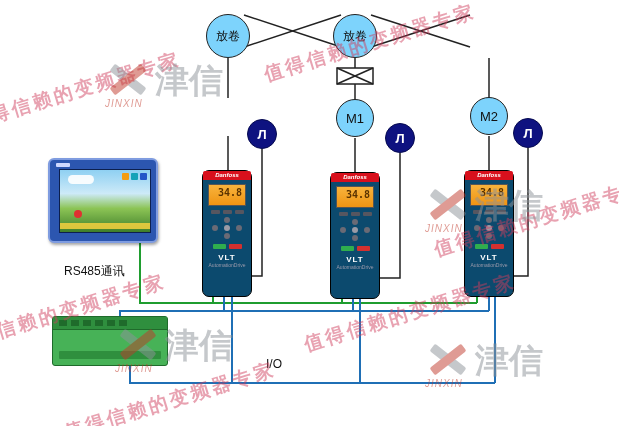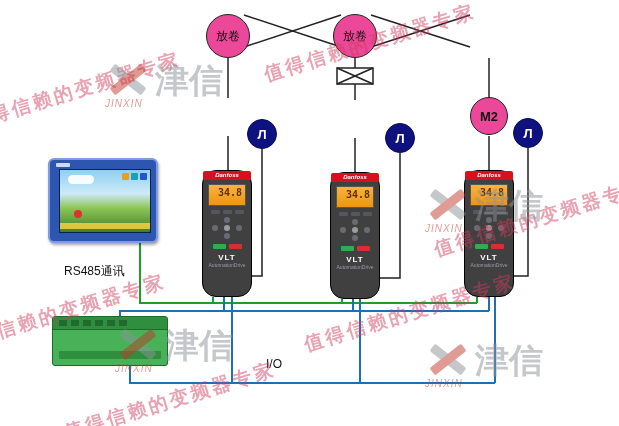--- a/index.html
+++ b/index.html
@@ -3,30 +3,30 @@
 <meta charset="utf-8">
 <style>
   html,body{margin:0;padding:0;background:#e8e8e8;}
   .stage{position:relative;width:619px;height:426px;background:#fff;overflow:hidden;
          font-family:"Liberation Sans",sans-serif;}
   svg.wires{position:absolute;left:0;top:0;z-index:1;}
   .wire-k{stroke:#222;stroke-width:1.5;fill:none;}
   .wire-g{stroke:#1f9d2f;stroke-width:2;fill:none;}
   .wire-b{stroke:#1f6fb5;stroke-width:2;fill:none;}
 
-  .roll,.motor{position:absolute;border:1.6px solid #222;border-radius:50%;background:#ec4899;
+  .roll,.motor{position:absolute;border:1.6px solid #222;border-radius:50%;background:#7dd3fc;
     display:flex;align-items:center;justify-content:center;color:#111;z-index:2;box-sizing:border-box;}
   .roll{width:44px;height:44px;font-size:12px;}
   .motor{width:38px;height:38px;font-size:13px;}
   .encoder{position:absolute;width:30px;height:30px;border-radius:50%;background:#0e1280;
     border:1px solid #060a50;color:#fff;display:flex;align-items:center;justify-content:center;
     font-size:13px;font-weight:bold;z-index:3;box-sizing:border-box;}
 
-  .drive{position:absolute;width:50px;height:127px;background:#404040;border:1px solid #000;
-    border-radius:14px;z-index:2;display:flex;flex-direction:column;box-sizing:border-box;}
+  .drive{position:absolute;width:50px;height:127px;background:#0c4a6e;border:1px solid #000;
+    border-radius:7px;z-index:2;display:flex;flex-direction:column;box-sizing:border-box;}
   .drive-brand{height:9px;line-height:9px;background:#d8101c;color:#fff;font-size:6px;
     font-style:italic;font-weight:bold;text-align:center;border-radius:2px 2px 0 0;}
   .drive-screen{width:38px;height:22px;margin:4px auto 0;background:linear-gradient(#f8b33c,#ef9413);
     border:1px solid #555;color:#5a3200;font-size:10px;font-weight:bold;text-align:right;
     padding:2px 3px 0 0;box-sizing:border-box;font-family:"DejaVu Sans Mono",monospace;}
   .kp-row{display:flex;justify-content:center;gap:3px;margin-top:4px;}
   .kp-btn{width:9px;height:4px;background:#565660;border-radius:1px;}
   .kp-nav{display:flex;flex-direction:column;align-items:center;margin-top:2px;}
   .kp-mid{display:flex;gap:4px;align-items:center;}
   .kp-dot{width:6px;height:6px;border-radius:50%;background:#6a6a75;margin:1px;}
@@ -115,21 +115,24 @@
     <line class="wire-b" x1="495" y1="297" x2="495" y2="383"></line>
   </svg>
 
   <div class="roll" style="left:206px;top:14px;">
       <span>放卷</span>
     </div>
   <div class="roll" style="left:333px;top:14px;">
       <span>放卷</span>
     </div>
 
-  <div class="motor" style="left:470px;top:97px;font-weight:bold;">
+  <div class="motor" style="left:336px;top:99px;">
+      <span>M1</span>
+    </div>
+  <div class="motor" style="left:470px;top:97px;">
       <span>M2</span>
     </div>
 
   <div class="encoder" style="left:247px;top:119px;">
       <span>Л</span>
     </div>
   <div class="encoder" style="left:385px;top:123px;">
       <span>Л</span>
     </div>
   <div class="encoder" style="left:513px;top:118px;">

